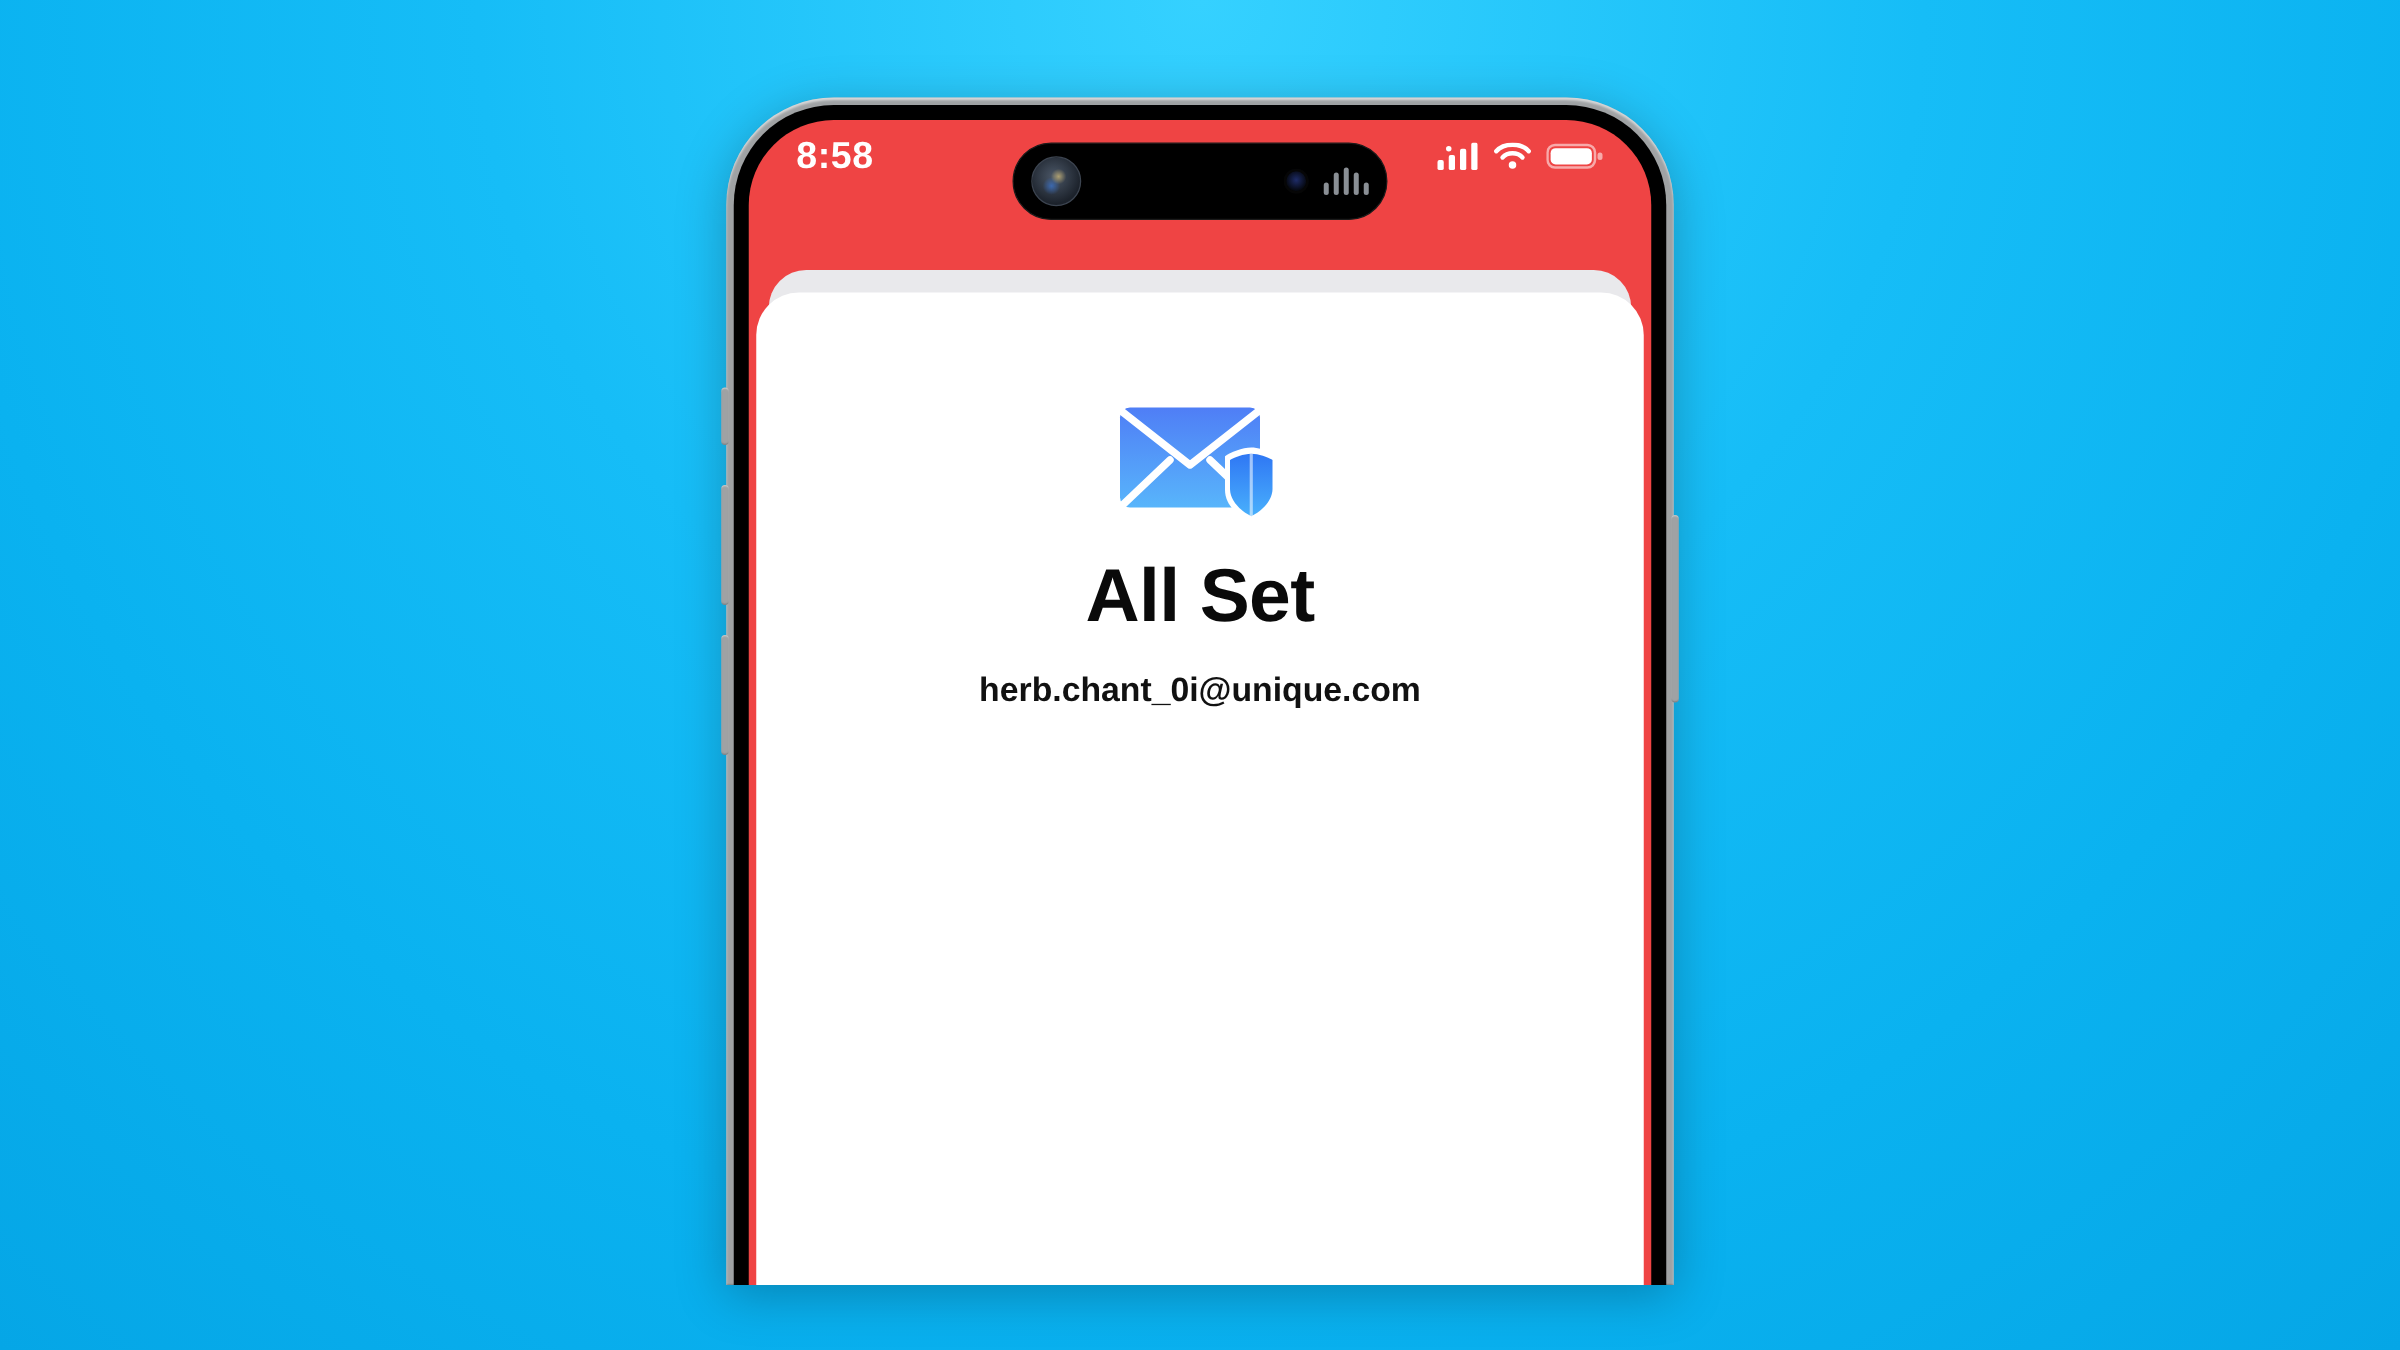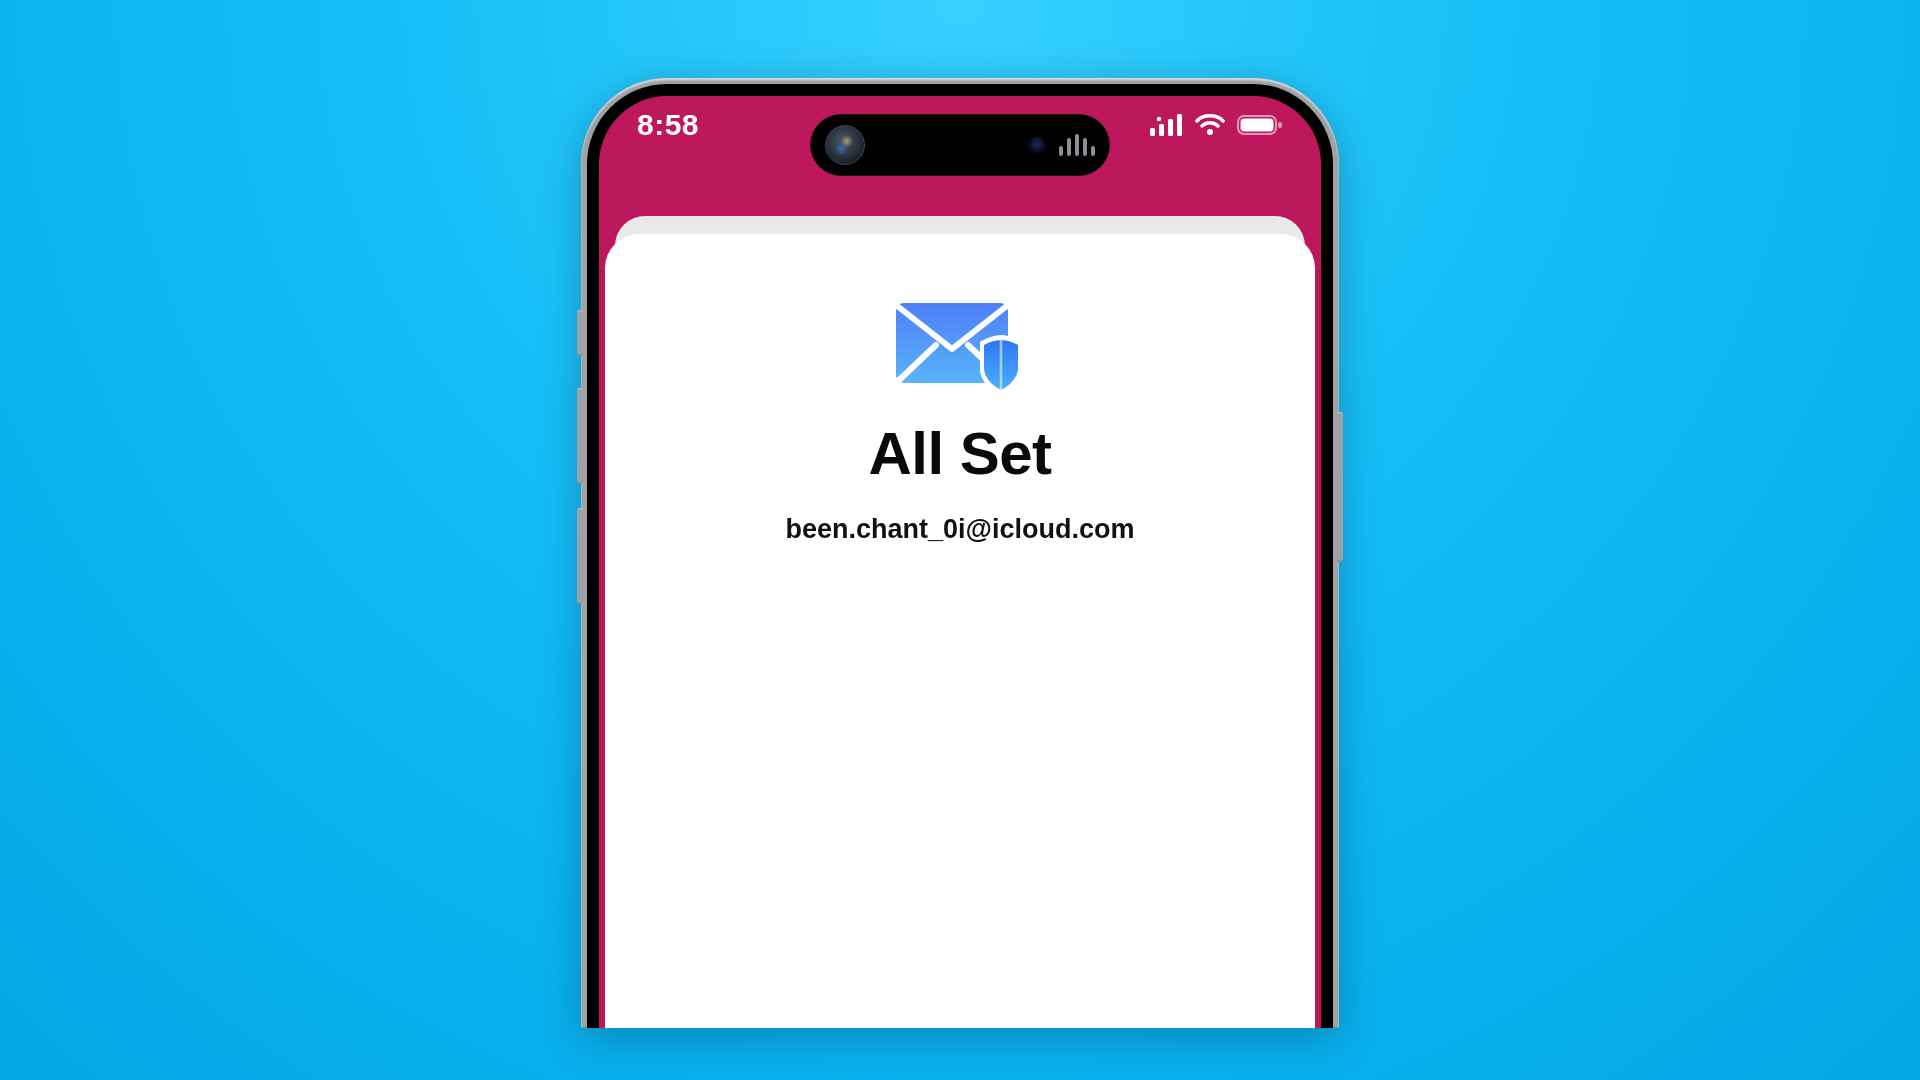--- a/index.html
+++ b/index.html
@@ -33,21 +33,21 @@
     height: 100%;
     background: #000;
     border-radius: 80px 80px 0 0;
     padding: 12px 12px 0 12px;
     position: relative;
   }
   .screen {
     width: 100%;
     height: 100%;
     border-radius: 68px 68px 0 0;
-    background: #be185d;
+    background: #ef4444;
     overflow: hidden;
     position: relative;
   }
 
   
   .side-btn {
     position: absolute;
     background: #9fa2a4;
     border-radius: 3px;
     box-shadow: inset 0 1px 1px rgba(255,255,255,.4), inset 0 -1px 1px rgba(0,0,0,.2);
@@ -133,21 +133,21 @@
     position: absolute;
     top: 120px; left: 16px; right: 16px; bottom: 0;
     background: #e9e9ec;
     border-radius: 30px 30px 0 0;
   }
   .fg-sheet {
     position: absolute;
     top: 138px; left: 6px; right: 6px; bottom: 0;
     background: #fff;
     border-radius: 34px 34px 0 0;
-    padding: 61px 36px 0;
+    padding: 84px 36px 0;
     text-align: center;
     color: #111;
   }
 
   .hero-icon { margin: 0 auto 24px; width: 140px; }
   .hero-icon svg { width: 140px; height: 100px; display: block; }
 
   .title {
     font-size: 60px;
     font-weight: 800;
@@ -241,18 +241,18 @@
             <path d="M6 88 L46 50 M118 88 L78 50" stroke="#fff" stroke-width="6" fill="none" stroke-linecap="round"></path>
 
             <path d="M111 40 C118 40 128 44 132 47 V74 C132 86 121 96 111 100 C101 96 90 86 90 74 V47 C94 44 104 40 111 40 Z" fill="#fff"></path>
 
             <path d="M111 45 C117 45 125 48 128 50 V73 C128 83 119 91 111 95 C103 91 94 83 94 73 V50 C97 48 105 45 111 45 Z" fill="url(#shieldGrad)"></path>
             <path d="M111 45 V95" stroke="#fff" stroke-width="2.5" opacity=".55"></path>
           </svg>
         </div>
 
         <div class="title">All Set</div>
-        <div class="email">been.chant_0i@icloud.com</div>
+        <div class="email">herb.chant_0i@unique.com</div>
       </div>
 
     </div>
   </div>
 </div>
 
 </body></html>

